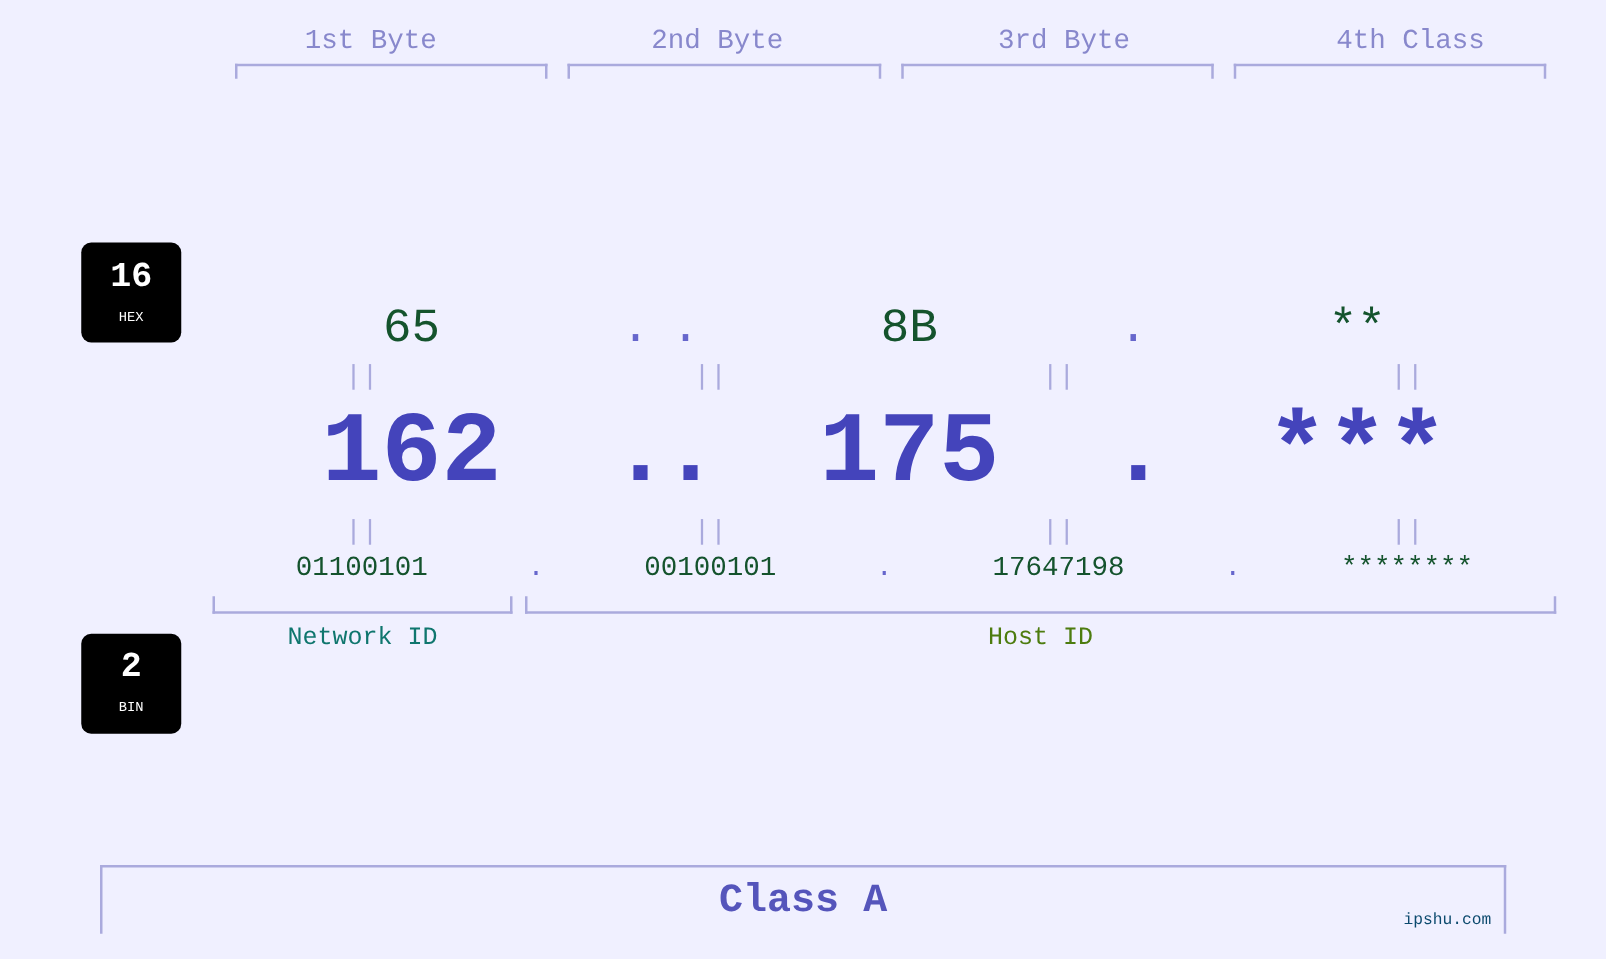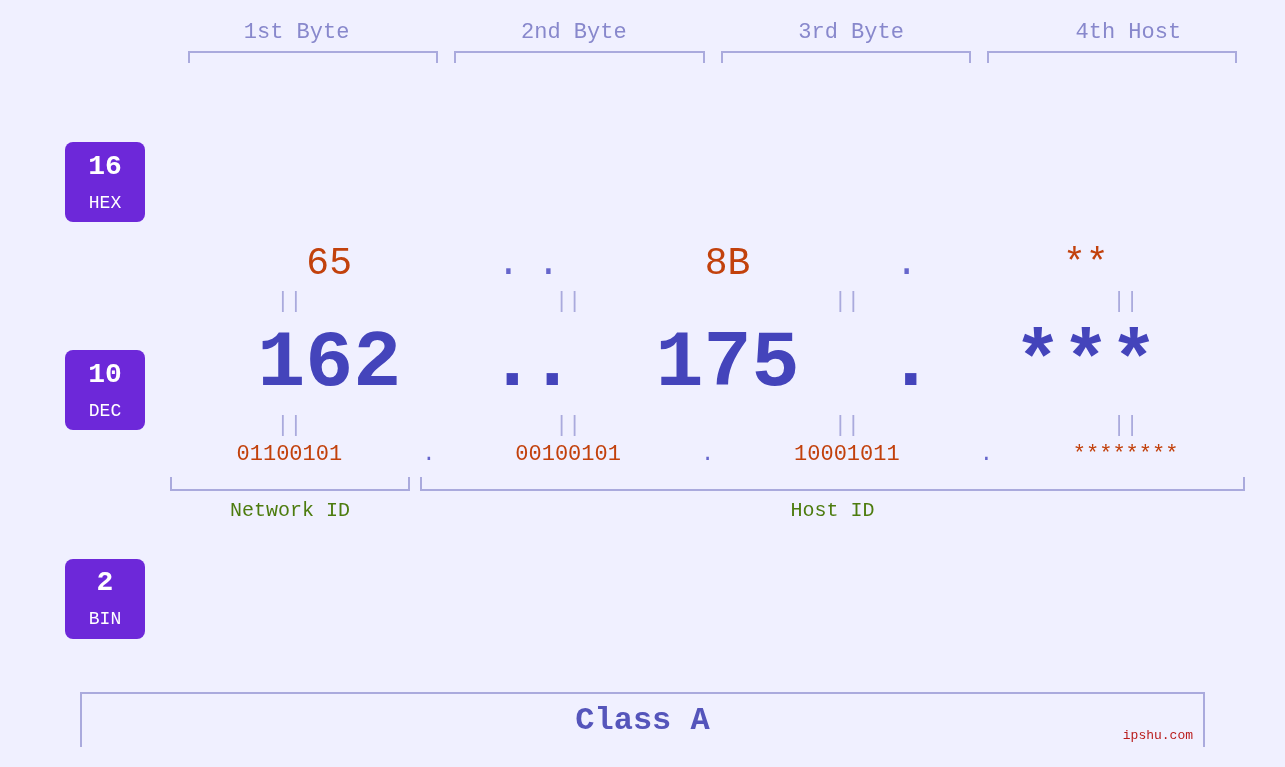--- a/index.html
+++ b/index.html
@@ -72,40 +72,40 @@
       flex-direction: column;
       align-items: center;
       justify-content: space-around;
       width: 130px;
       height: 100%;
       gap: 30px;
       padding-top: 10px;
     }
 
     .badge {
-      background: #6d28d9;
+      background: #000000;
       color: white;
       border-radius: 8px;
       width: 80px;
       height: 80px;
       display: flex;
       flex-direction: column;
       align-items: center;
       justify-content: center;
       font-family: 'Courier New', Courier, monospace;
     }
 
     .badge-num {
       font-size: 28px;
       font-weight: bold;
       line-height: 1.1;
     }
 
     .badge-label {
-      font-size: 18px;
+      font-size: 11px;
       font-weight: normal;
       margin-top: 10px;
     }
 
     
     .rows-col {
       flex: 1;
       display: flex;
       flex-direction: column;
       position: relative;
@@ -113,21 +113,21 @@
 
     .data-row {
       display: flex;
       align-items: center;
       justify-content: space-around;
     }
 
     .cell {
       flex: 1;
       text-align: center;
-      color: #c2410c;
+      color: #14532d;
       font-family: 'Courier New', Courier, monospace;
     }
 
     .dot-cell {
       width: 40px;
       flex: 0 0 40px;
       text-align: center;
       color: #6666cc;
     }
 
@@ -191,42 +191,38 @@
   </style>
 </head>
 <body>
 
 <div class="container">
 
   <div class="byte-headers">
     <div class="byte-header">1st Byte</div>
     <div class="byte-header">2nd Byte</div>
     <div class="byte-header">3rd Byte</div>
-    <div class="byte-header">4th Host</div>
+    <div class="byte-header">4th Class</div>
   </div>
 
   <div class="bracket-row">
     <div class="bracket"></div>
     <div class="bracket"></div>
     <div class="bracket"></div>
     <div class="bracket"></div>
   </div>
 
   <div class="main-content">
 
     <div class="badges-col">
       <div class="badge">
         <span class="badge-num">16</span>
         <span class="badge-label">HEX</span>
       </div>
       <div class="badge">
-        <span class="badge-num">10</span>
-        <span class="badge-label">DEC</span>
-      </div>
-      <div class="badge">
         <span class="badge-num">2</span>
         <span class="badge-label">BIN</span>
       </div>
     </div>
 
     <div class="rows-col">
 
       <div class="data-row hex-row">
         <div class="cell">65</div>
         <div class="dot-cell">.</div>
@@ -263,36 +259,36 @@
         <div class="equals-cell">||</div>
         <div class="equals-dot-cell"></div>
         <div class="equals-cell">||</div>
       </div>
 
       <div class="data-row bin-row">
         <div class="cell">01100101</div>
         <div class="dot-cell">.</div>
         <div class="cell">00100101</div>
         <div class="dot-cell">.</div>
-        <div class="cell">10001011</div>
+        <div class="cell">17647198</div>
         <div class="dot-cell">.</div>
         <div class="cell">********</div>
       </div>
 
       <div class="bottom-brackets" style="padding-left:0; margin-top:10px;">
         <div style="width:240px; height:14px; border-bottom:2px solid #aaaadd; border-left:2px solid #aaaadd; border-right:2px solid #aaaadd;"></div>
         <div style="flex:1; height:14px; border-bottom:2px solid #aaaadd; border-left:2px solid #aaaadd; border-right:2px solid #aaaadd; margin-left:10px;"></div>
       </div>
 
       <div style="display:flex; width:100%; margin-top:4px; margin-bottom:8px;">
-        <div style="width:240px; text-align:center; color:#4d7c0f; font-size:20px; font-family:'Courier New',Courier,monospace;">Network ID</div>
+        <div style="width:240px; text-align:center; color:#0f766e; font-size:20px; font-family:'Courier New',Courier,monospace;">Network ID</div>
         <div style="flex:1; text-align:center; color:#4d7c0f; font-size:20px; font-family:'Courier New',Courier,monospace; margin-left:10px;">Host ID</div>
       </div>
 
     </div>
   </div>
 
   <div style="width:calc(100% - 80px); border-top:2px solid #aaaadd; border-left:2px solid #aaaadd; border-right:2px solid #aaaadd; display:flex; align-items:flex-end; justify-content:center; padding-top:8px; position:relative; margin-top:4px;">
     <div style="color:#5555bb; font-size:32px; font-family:'Courier New',Courier,monospace; font-weight:bold; text-align:center; flex:1; padding-bottom:8px;">Class A</div>
-    <div style="position:absolute; bottom:4px; right:10px; color:#b91c1c; font-size:13px; font-family:'Courier New',Courier,monospace;">ipshu.com</div>
+    <div style="position:absolute; bottom:4px; right:10px; color:#0c4a6e; font-size:13px; font-family:'Courier New',Courier,monospace;">ipshu.com</div>
   </div>
 
 </div>
 
 </body></html>

